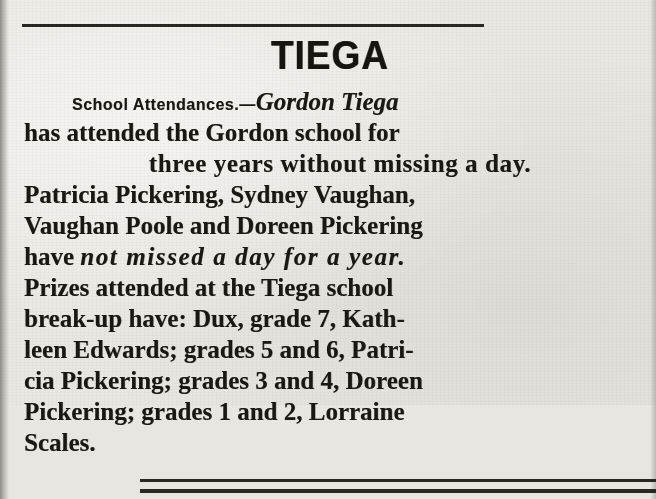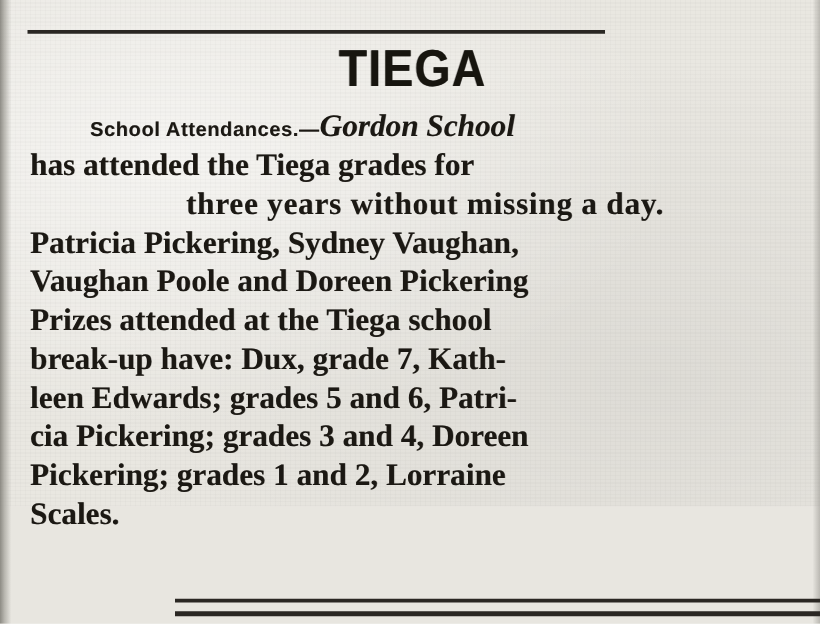--- a/index.html
+++ b/index.html
@@ -156,28 +156,32 @@
 
   <div class="column">
 
     <div class="rule-top"></div>
 
     <div class="headline">TIEGA</div>
 
     <div class="body-block">
 
       <div class="line">
-        <span class="lead indent-1">School Attendances.</span><span class="lead">—</span><span class="ital">Gordon School</span>
+        <span class="lead indent-1">School Attendances.</span><span class="lead">—</span><span class="ital">Gordon Tiega</span>
       </div>
 
-      <div class="line">has attended the Tiega grades for</div>
+      <div class="line">has attended the Gordon school for</div>
       <div class="line spaced">three years without missing a day.</div>
       <div class="line">Patricia Pickering, Sydney Vaughan,</div>
       <div class="line">Vaughan Poole and Doreen Pickering</div>
 
+      <div class="line">
+        <span>have</span>
+        <span class="ital wide">not missed a day for a year.</span>
+      </div>
 
       <div class="line">Prizes attended at the Tiega school</div>
       <div class="line">break-up have: Dux, grade 7, Kath-</div>
       <div class="line">leen Edwards; grades 5 and 6, Patri-</div>
       <div class="line">cia Pickering; grades 3 and 4, Doreen</div>
       <div class="line">Pickering; grades 1 and 2, Lorraine</div>
       <div class="line">Scales.</div>
 
     </div>
 

